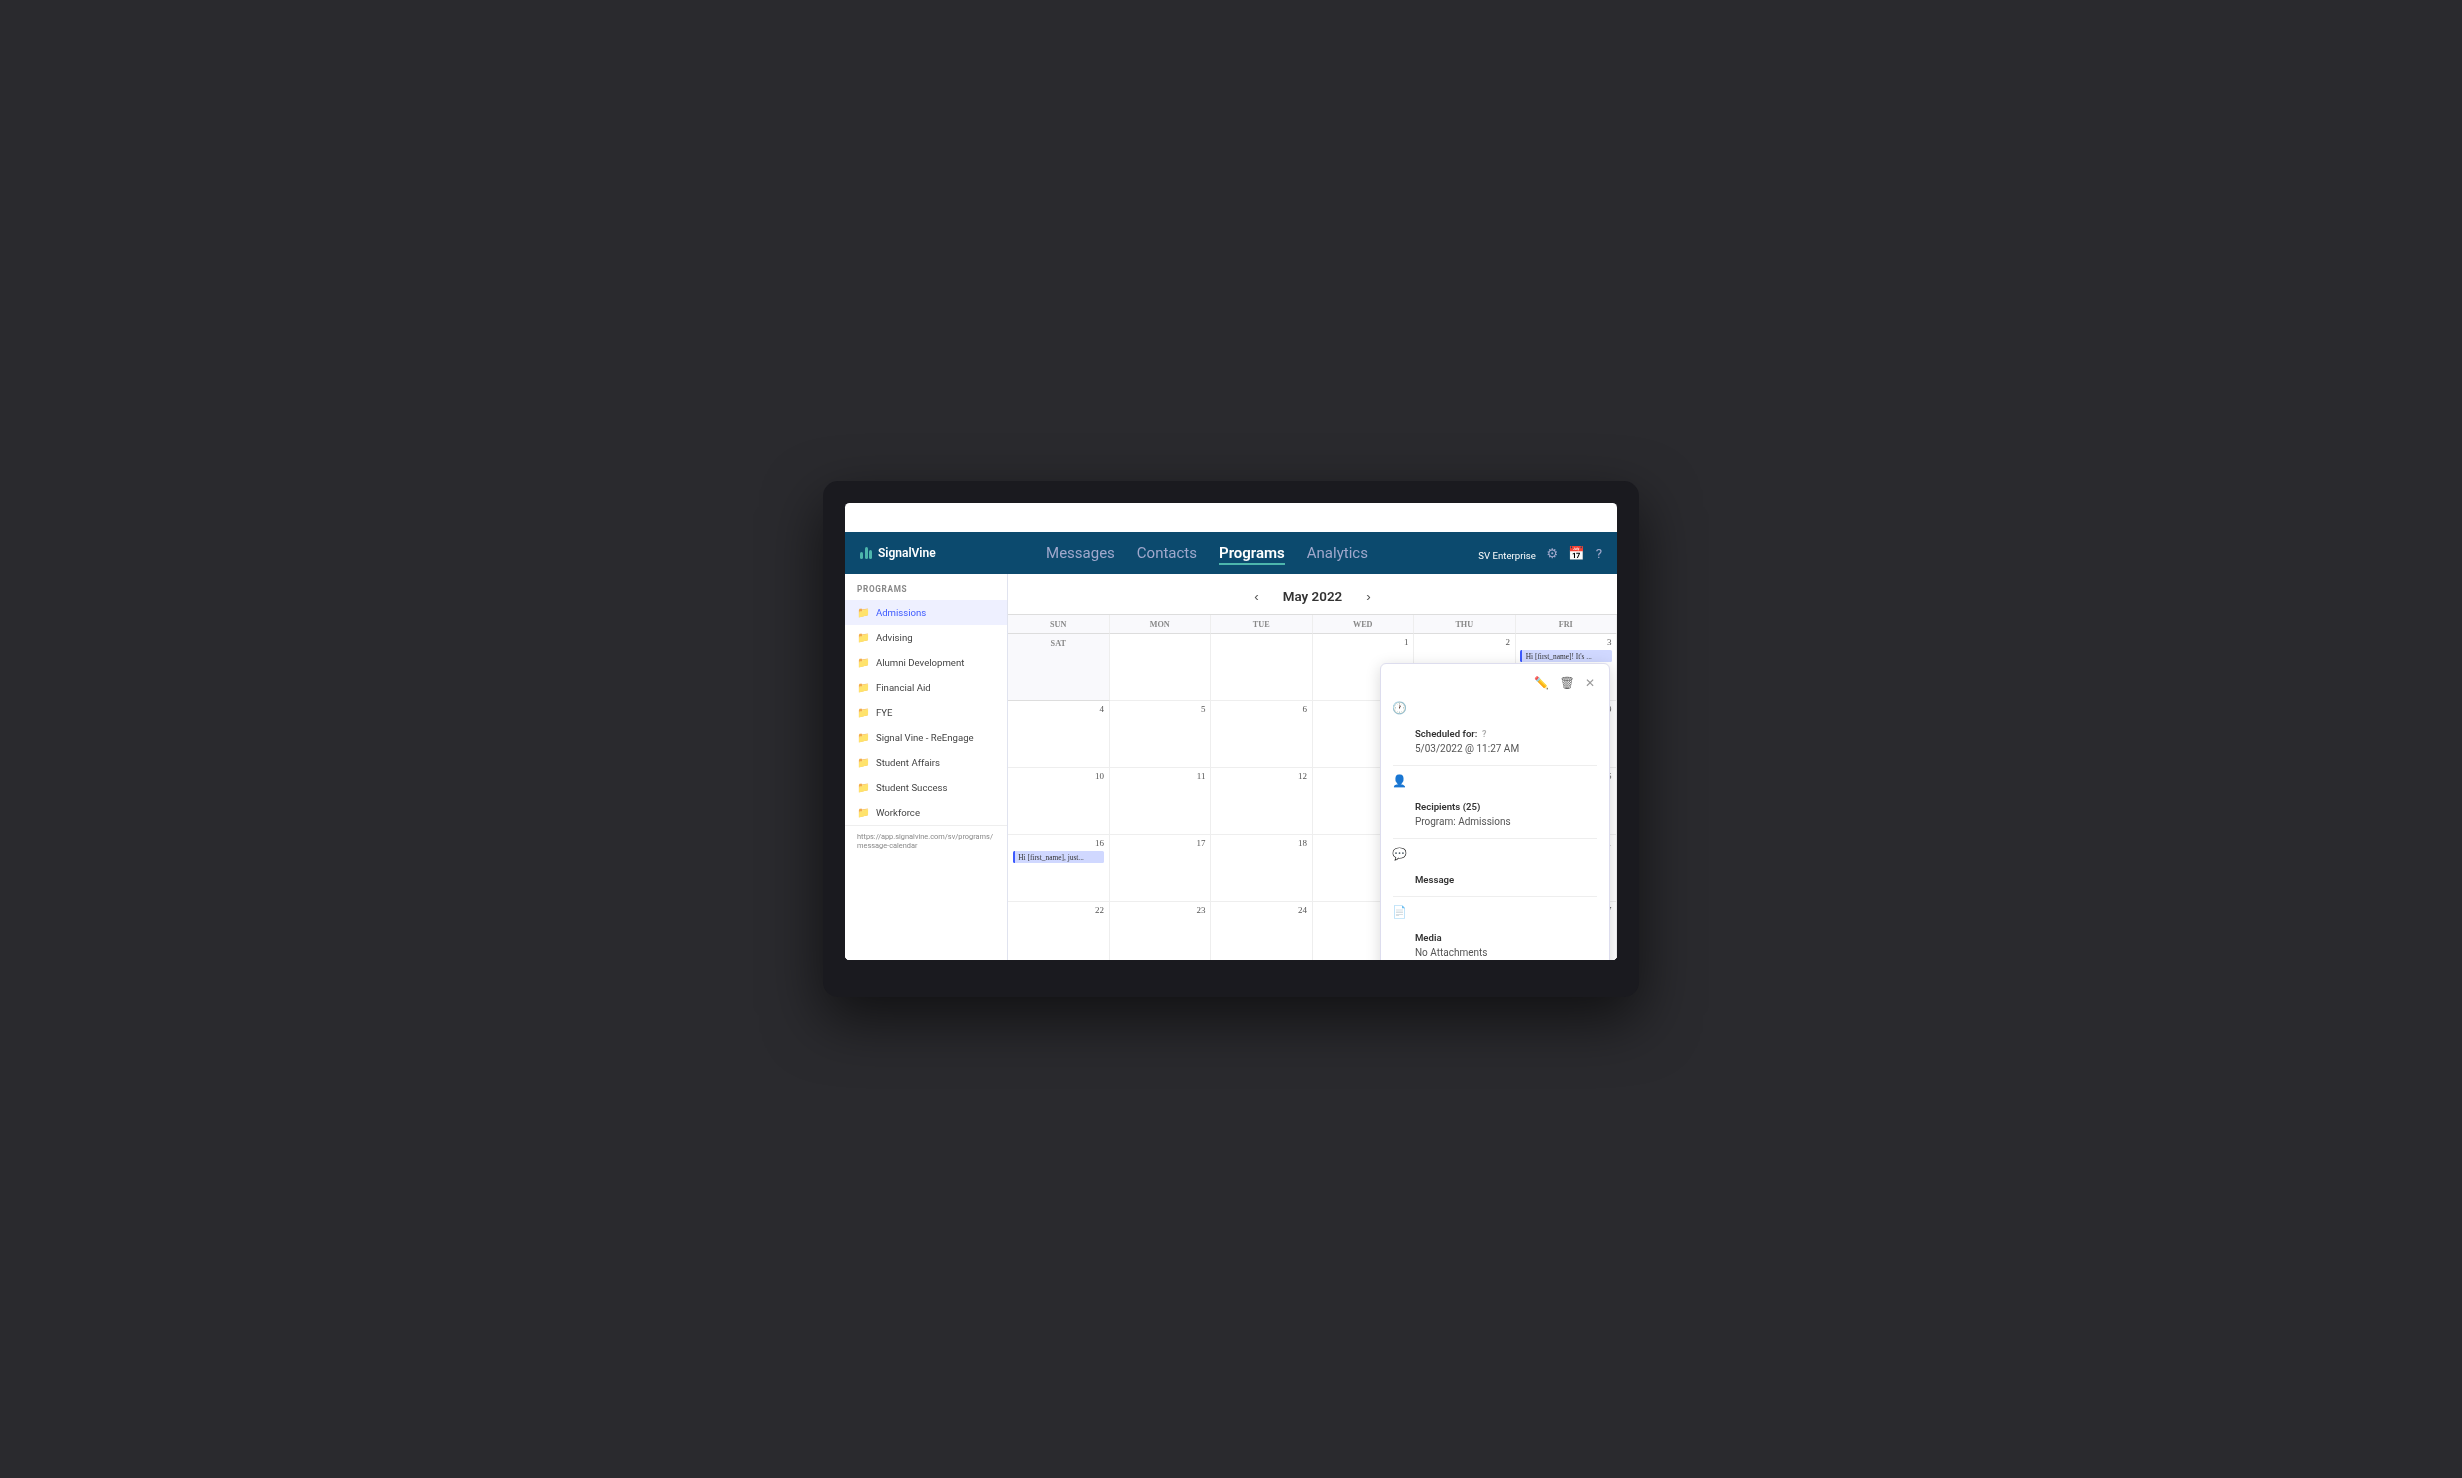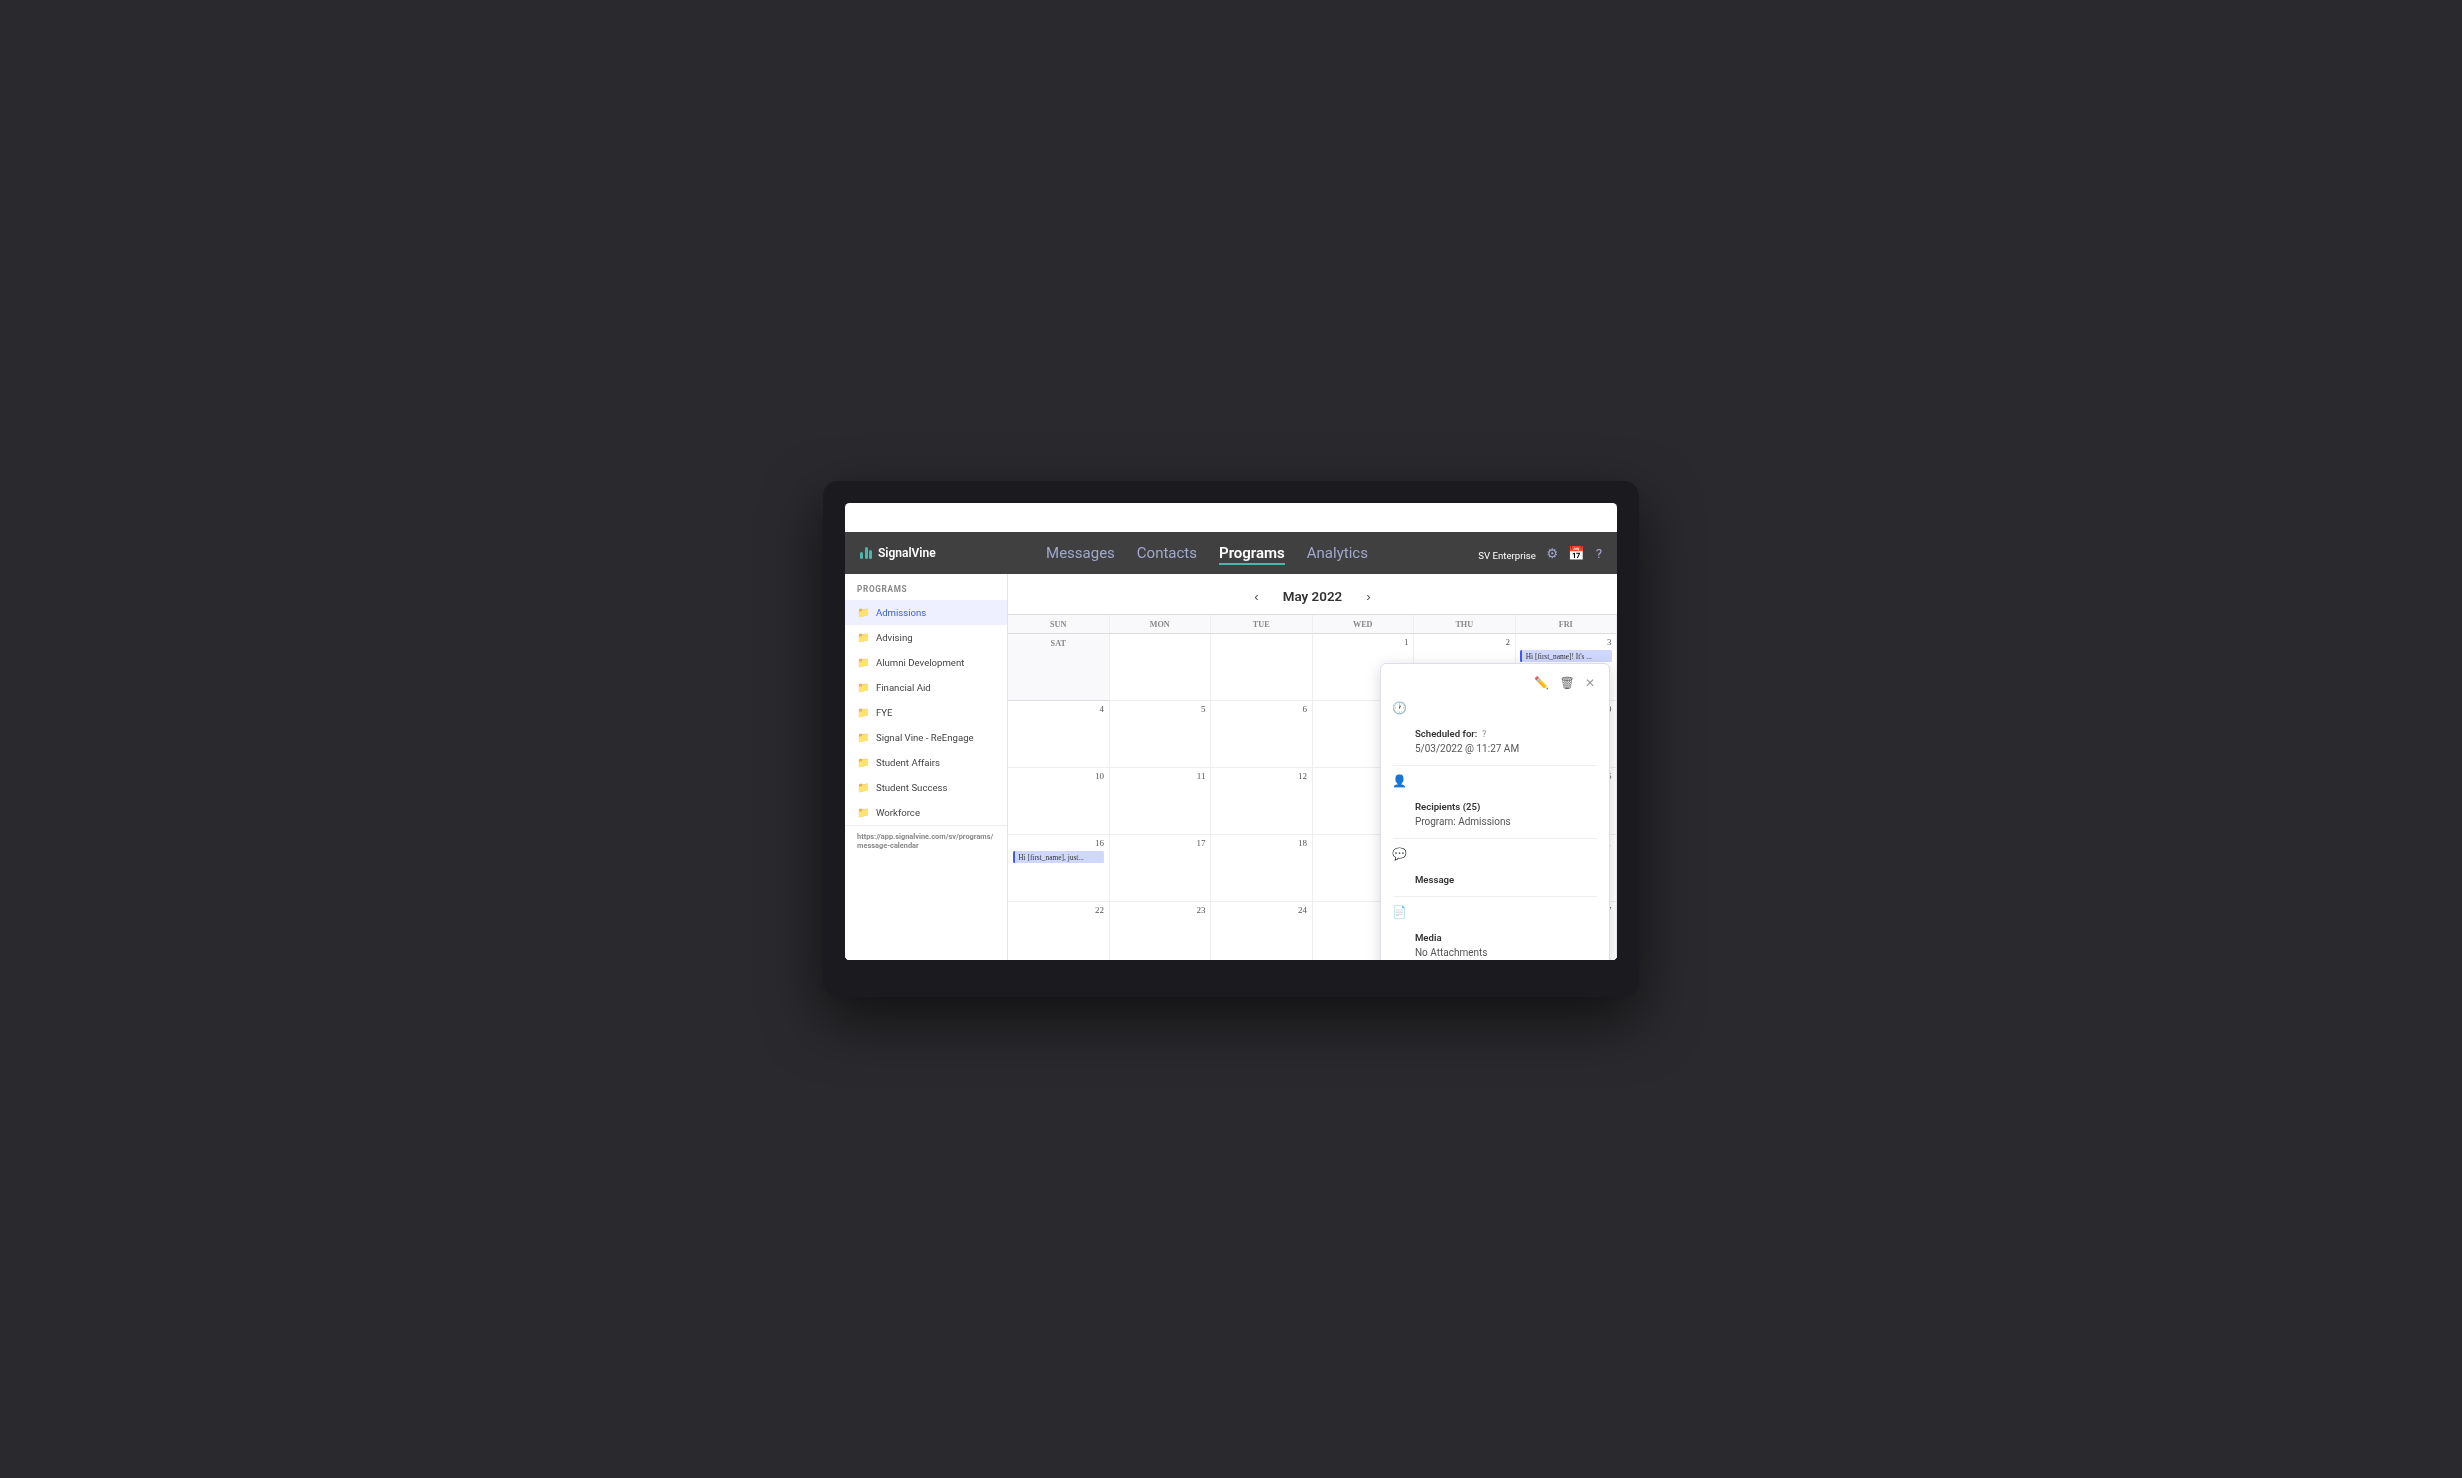--- a/index.html
+++ b/index.html
@@ -21,21 +21,21 @@
       box-shadow: 0 22px 59px rgba(0,0,0,0.6);
       position: relative;
     }
     .laptop-screen {
       background: #fff;
       border-radius: 4.5px;
       overflow: hidden;
     }
     
     .top-nav {
-      background: #404040;
+      background: #0c4a6e;
       display: flex;
       align-items: center;
       padding: 0 15px;
       height: 42px;
       margin-top: 29px;
     }
     .logo {
       display: flex;
       align-items: center;
       gap: 6px;
@@ -154,21 +154,20 @@
     }
     .folder-icon.active {
       color: #3d5afe;
     }
     .sidebar-url {
       font-size: 7.4px;
       color: #888;
       padding: 6px 12px;
       border-top: 0.7px solid #eee;
       word-break: break-all;
-      font-weight: bold;
     }
     
     .main-area {
       flex: 1;
       overflow: hidden;
       position: relative;
       background: #fff;
     }
     .calendar-header {
       display: flex;

